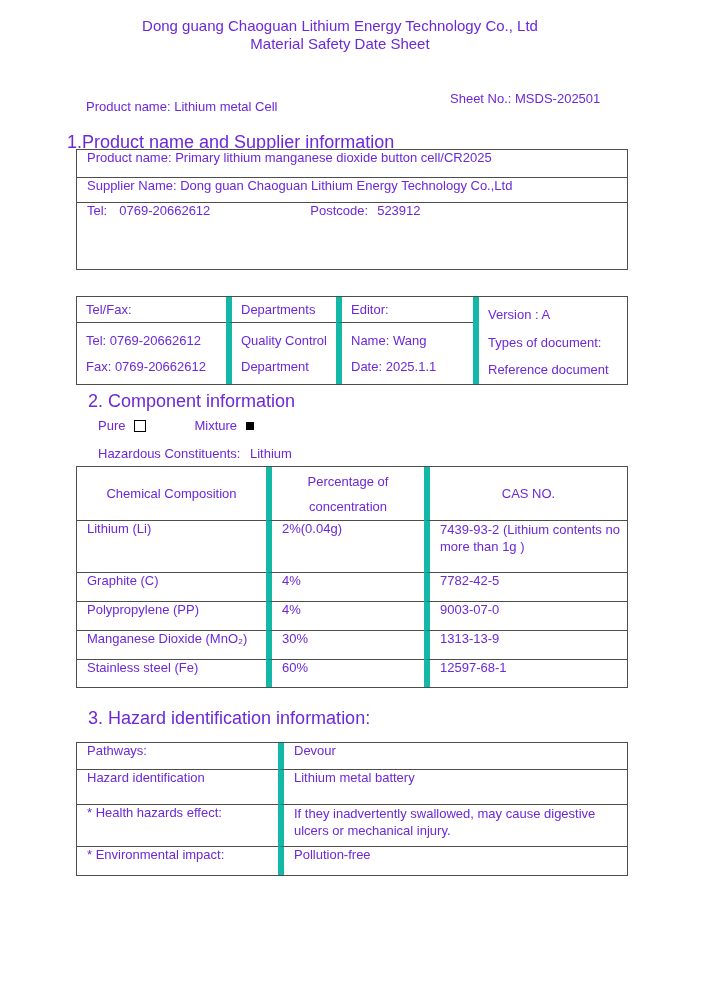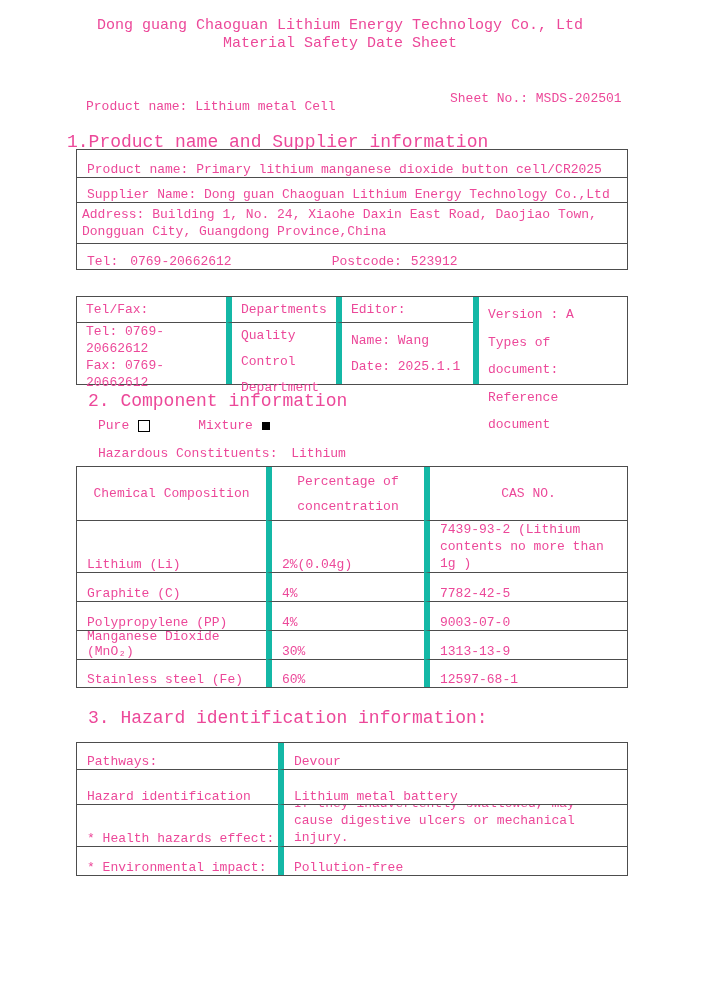--- a/index.html
+++ b/index.html
@@ -1,24 +1,24 @@
 <!DOCTYPE html>
 <html><head>
 <meta charset="utf-8">
 <style>
   html,body{margin:0;padding:0;background:#ffffff;}
   .page{position:relative;width:680px;height:999px;background:#fff;
-        font-family:Liberation Mono, monospace;font-size:13px;color:#ec4899;
+        font-family:Liberation Sans, sans-serif;font-size:13px;color:#6d28d9;
         overflow:hidden;}
   .abs{position:absolute;}
   .title{left:0;right:0;text-align:center;font-size:15px;white-space:nowrap;}
   .sec-head{font-size:18px;white-space:nowrap;}
   .tbl{border:1px solid #4d4d4d;display:grid;box-sizing:border-box;background:#fff;}
   .tbl *{box-sizing:border-box;}
-  .cell{display:flex;align-items:flex-end;padding-left:10px;overflow:hidden;}
+  .cell{display:flex;align-items:flex-start;padding-left:10px;overflow:hidden;}
   .bt{border-top:1px solid #4d4d4d;}
   .bl{border-left:6px solid #14b8a6;}
   .bb{border-bottom:1px solid #4d4d4d;}
   
   .t1{left:76px;top:149px;width:552px;grid-template-columns:1fr;
       grid-template-rows:27px 25px 41px 26px;}
   .t1 .addr{display:block;padding:3px 10px 0 5px;line-height:17px;}
   
   .t2{left:76px;top:296px;width:552px;grid-template-columns:149px 110px 137px 1fr;
       grid-template-rows:26px 61px;}
@@ -60,23 +60,20 @@
   <div class="abs" style="left:450px;top:91px;">Sheet No.: MSDS-202501</div>
 
   <div class="abs sec-head" style="left:67px;top:132px;">1.Product name and Supplier information</div>
 
   <div class="abs tbl t1">
     <div class="cell">
       <span>Product name: Primary lithium manganese dioxide button cell/CR2025</span>
     </div>
     <div class="cell bt">
       <span>Supplier Name: Dong guan Chaoguan Lithium Energy Technology Co.,Ltd</span>
-    </div>
-    <div class="addr bt">
-      <span>Address:  Building 1, No. 24, Xiaohe Daxin East Road, Daojiao Town, Dongguan City, Guangdong Province,China</span>
     </div>
     <div class="cell bt">
       <span>Tel:</span>
       <span class="tel-val">0769-20662612</span>
       <span class="pc-lab">Postcode:</span>
       <span class="pc-val">523912</span>
     </div>
   </div>
 
   <div class="abs tbl t2">

